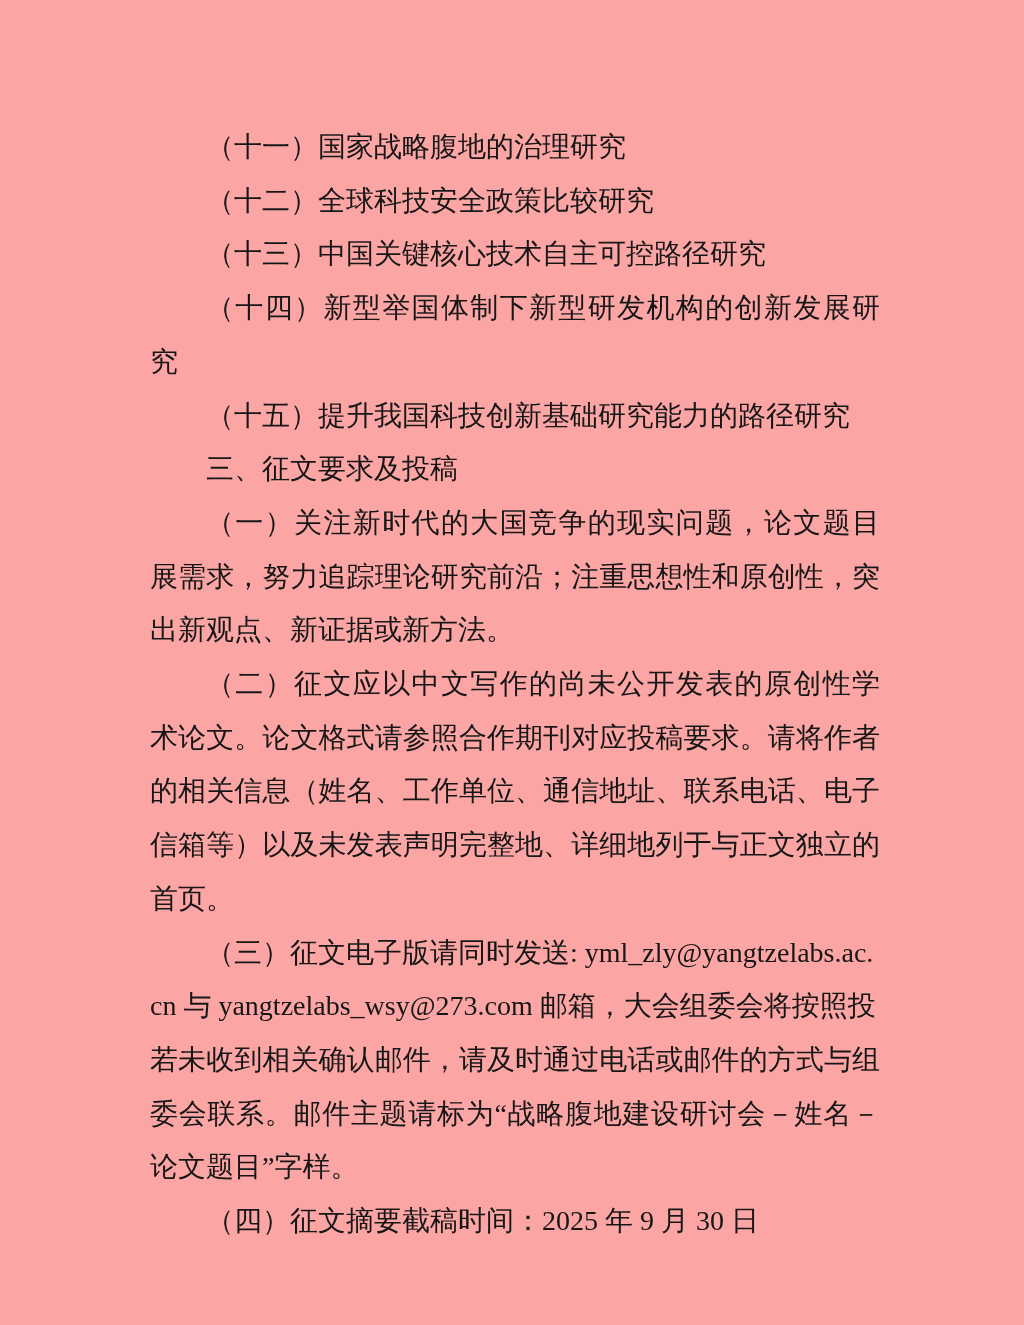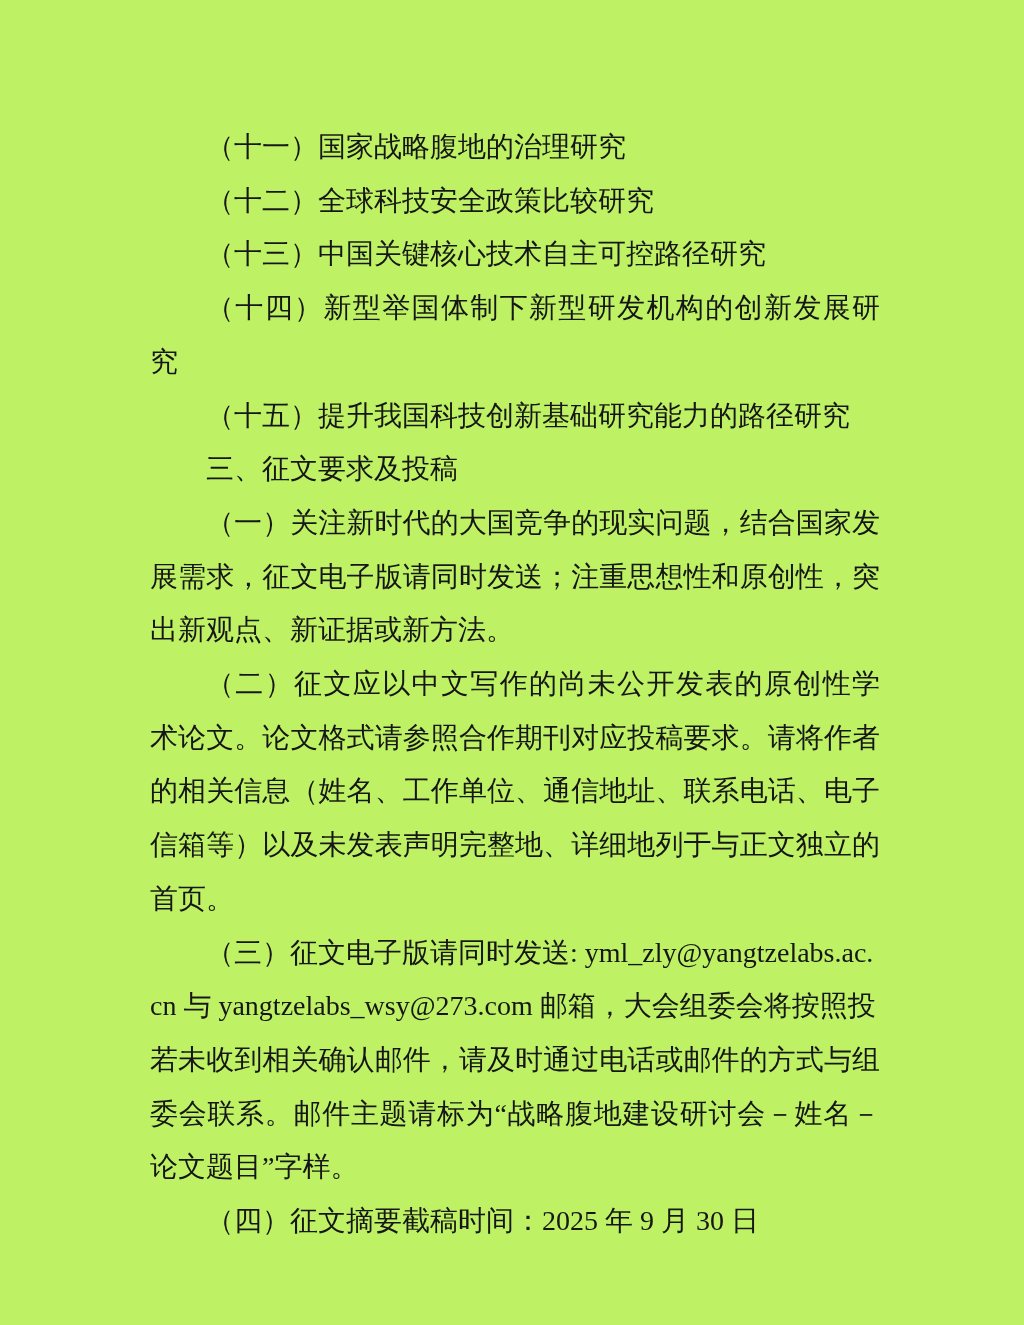--- a/index.html
+++ b/index.html
@@ -5,21 +5,21 @@
   html, body {
     margin: 0;
     padding: 0;
     background: #ffffff;
   }
   .page {
     position: relative;
     width: 1024px;
     height: 1325px;
     margin: 0 auto;
-    background: #bef264;
+    background: #fca5a5;
     box-sizing: border-box;
     padding: 120px 144px 0 150px;
     overflow: hidden;
   }
   .line {
     font-family: "Liberation Serif", "DejaVu Serif", serif;
     font-size: 28px;
     line-height: 53.7px;
     color: #161616;
     white-space: nowrap;
@@ -45,22 +45,22 @@
 <body>
 
 <div class="page">
   <div class="line indent">（十一）国家战略腹地的治理研究</div>
   <div class="line indent">（十二）全球科技安全政策比较研究</div>
   <div class="line indent">（十三）中国关键核心技术自主可控路径研究</div>
   <div class="line indent fill">（十四）新型举国体制下新型研发机构的创新发展研</div>
   <div class="line">究</div>
   <div class="line indent">（十五）提升我国科技创新基础研究能力的路径研究</div>
   <div class="line indent heading">三、征文要求及投稿</div>
-  <div class="line indent fill">（一）关注新时代的大国竞争的现实问题，结合国家发</div>
-  <div class="line fill">展需求，征文电子版请同时发送；注重思想性和原创性，突</div>
+  <div class="line indent fill">（一）关注新时代的大国竞争的现实问题，论文题目</div>
+  <div class="line fill">展需求，努力追踪理论研究前沿；注重思想性和原创性，突</div>
   <div class="line">出新观点、新证据或新方法。</div>
   <div class="line indent fill">（二）征文应以中文写作的尚未公开发表的原创性学</div>
   <div class="line fill">术论文。论文格式请参照合作期刊对应投稿要求。请将作者</div>
   <div class="line fill">的相关信息（姓名、工作单位、通信地址、联系电话、电子</div>
   <div class="line fill">信箱等）以及未发表声明完整地、详细地列于与正文独立的</div>
   <div class="line">首页。</div>
   <div class="line indent">（三）征文电子版请同时发送: yml_zly@yangtzelabs.ac.</div>
   <div class="line">cn 与 yangtzelabs_wsy@273.com 邮箱，大会组委会将按照投</div>
   <div class="line fill">若未收到相关确认邮件，请及时通过电话或邮件的方式与组</div>
   <div class="line fill">委会联系。邮件主题请标为“战略腹地建设研讨会－姓名－</div>

